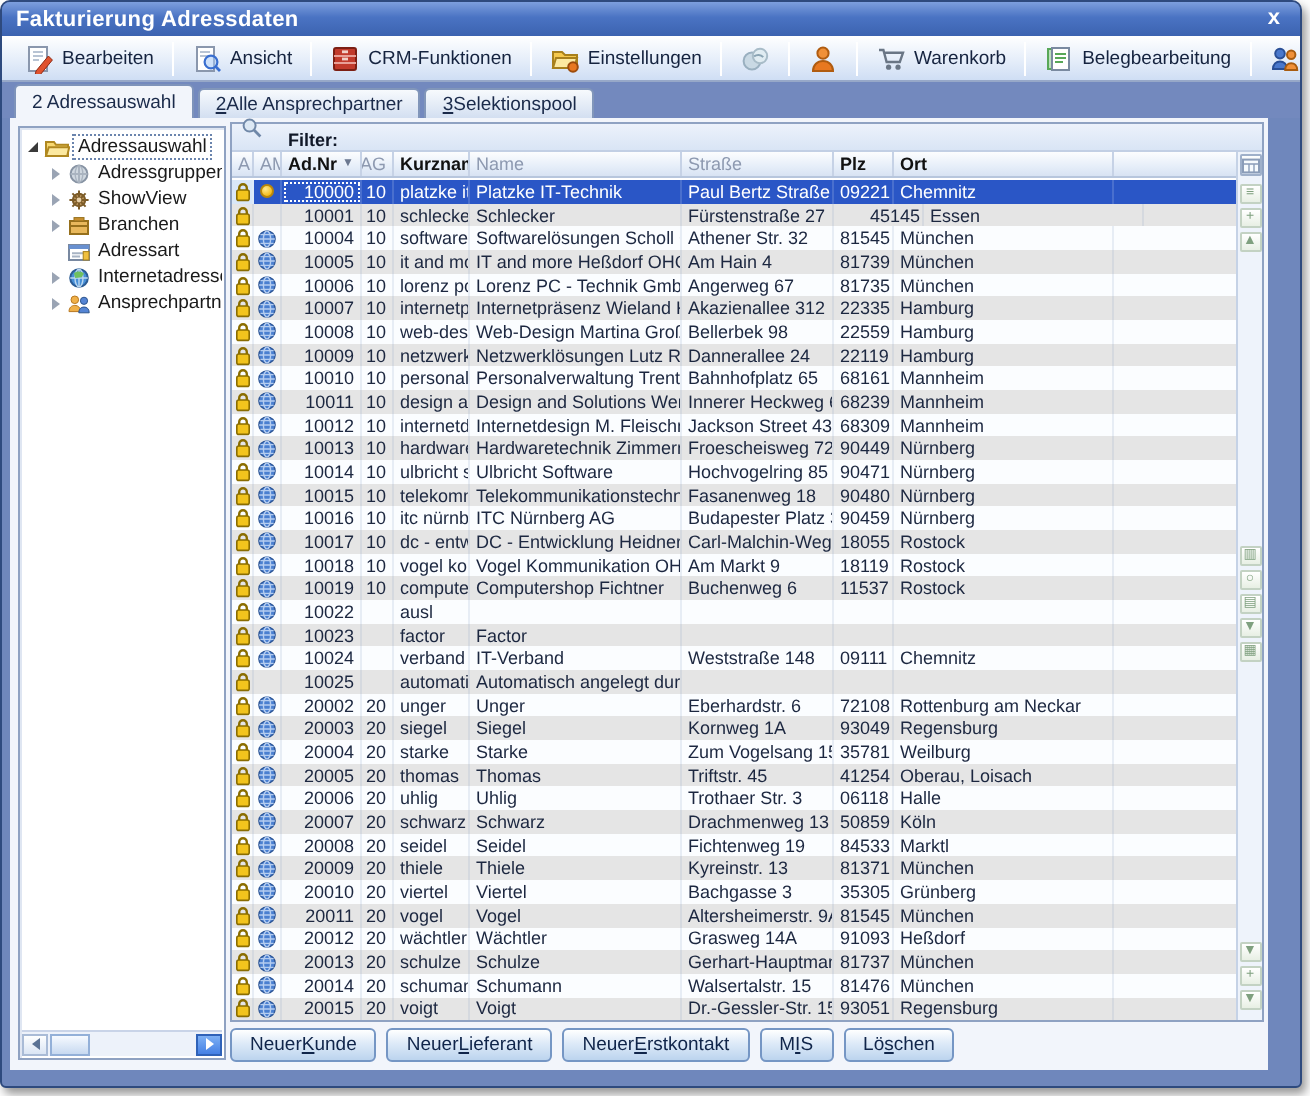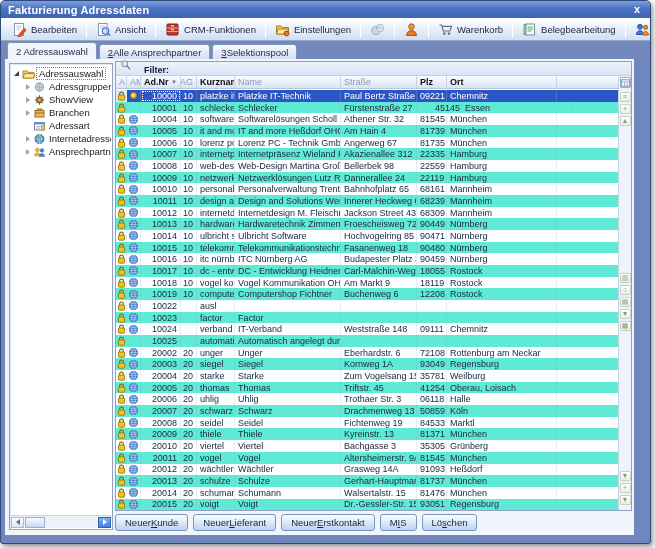--- a/index.html
+++ b/index.html
@@ -64,21 +64,21 @@
   .filter-label{font-size:9px;font-weight:bold;color:#101828;margin-left:12px;}
   .filter-input{flex:1;height:10px;margin:0 16px 0 10px;}
   .header-row{height:13px;display:flex;background:linear-gradient(#fcfdfe,#e6eef9 60%,#d8e3f3);
               border-bottom:1px solid #b7c6dd;margin-right:13px;font-size:9px;}
   .hcell{display:flex;align-items:center;padding:0 3px;border-right:1px solid #c6d2e6;
          white-space:nowrap;overflow:hidden;color:#8d99b0;}
   .hcell.b{color:#111;font-weight:bold;}
   .sortglyph{font-size:6px;color:#6b7890;margin-left:auto;padding-left:2px;}
   .rows{position:absolute;left:0;right:13px;top:28px;bottom:0;display:flex;flex-direction:column;overflow:hidden;}
   .grow{flex:1;display:flex;min-height:0;background:#fbfdff;}
-  .grow.alt{background:#5eead4;text-align:right;}
+  .grow.alt{background:#e5e5e5;text-align:right;}
   .gcell{display:flex;align-items:center;padding:0 3px;font-size:9px;color:#1c2740;
          white-space:nowrap;overflow:hidden;border-right:1px solid rgba(145,168,200,.18);}
   .gcell.r{justify-content:flex-end;}
   .gcell.c{justify-content:center;padding:0 1px;}
   .grow.sel .gcell{background:#2a56c6;color:#fff;border-right-color:rgba(255,255,255,.15);}
   .grow.sel .gcell.keepbg{background:#d9e7f8;}
   .cell-focus{outline:1px dotted #fff;outline-offset:-2px;}
   .dot{width:7px;height:7px;border-radius:50%;background:radial-gradient(circle at 35% 30%,#ffe98e,#f4bc1e 70%);
        border:1px solid #b8860b;}
   .vstrip{position:absolute;right:0;top:14px;bottom:0;width:13px;background:#eef3fb;
@@ -838,21 +838,21 @@
                   <ellipse cx="4.5" cy="4.5" rx="1.8" ry="4" fill="none" stroke="#b5cdf0" stroke-width=".7"></ellipse>
                   <path d="M.6 4.5h7.8M1.2 2.3h6.6M1.2 6.7h6.6" stroke="#b5cdf0" stroke-width=".7"></path>
                 </svg>
               </span>
             </div>
             <div class="gcell r" style="width: 40px;">10019</div>
             <div class="gcell r" style="width: 16px;">10</div>
             <div class="gcell" style="width: 38px;">computersh</div>
             <div class="gcell" style="width: 106px;">Computershop Fichtner</div>
             <div class="gcell" style="width: 76px;">Buchenweg 6</div>
-            <div class="gcell" style="width: 30px;">12208</div>
+            <div class="gcell" style="width: 30px;">11537</div>
             <div class="gcell" style="width: 110px;">Rostock</div>
             <div class="gcell" style="flex: 1 1 0%; border-right: none;"></div>
           </div>
           <div class="grow">
             <div class="gcell c keepbg" style="width: 11px;">
               <span style="display: inline-flex;">
                 <svg xmlns="http://www.w3.org/2000/svg" width="9" height="10" viewBox="0 0 9 10">
                   <path d="M2.6 4.2V3a1.9 1.9 0 0 1 3.8 0v1.2" fill="none" stroke="#8a6d00" stroke-width="1.2"></path>
                   <rect x="1.4" y="4" width="6.2" height="5.2" rx="1" fill="#f2c41d" stroke="#8a6d00" stroke-width=".8"></rect>
                 </svg>

